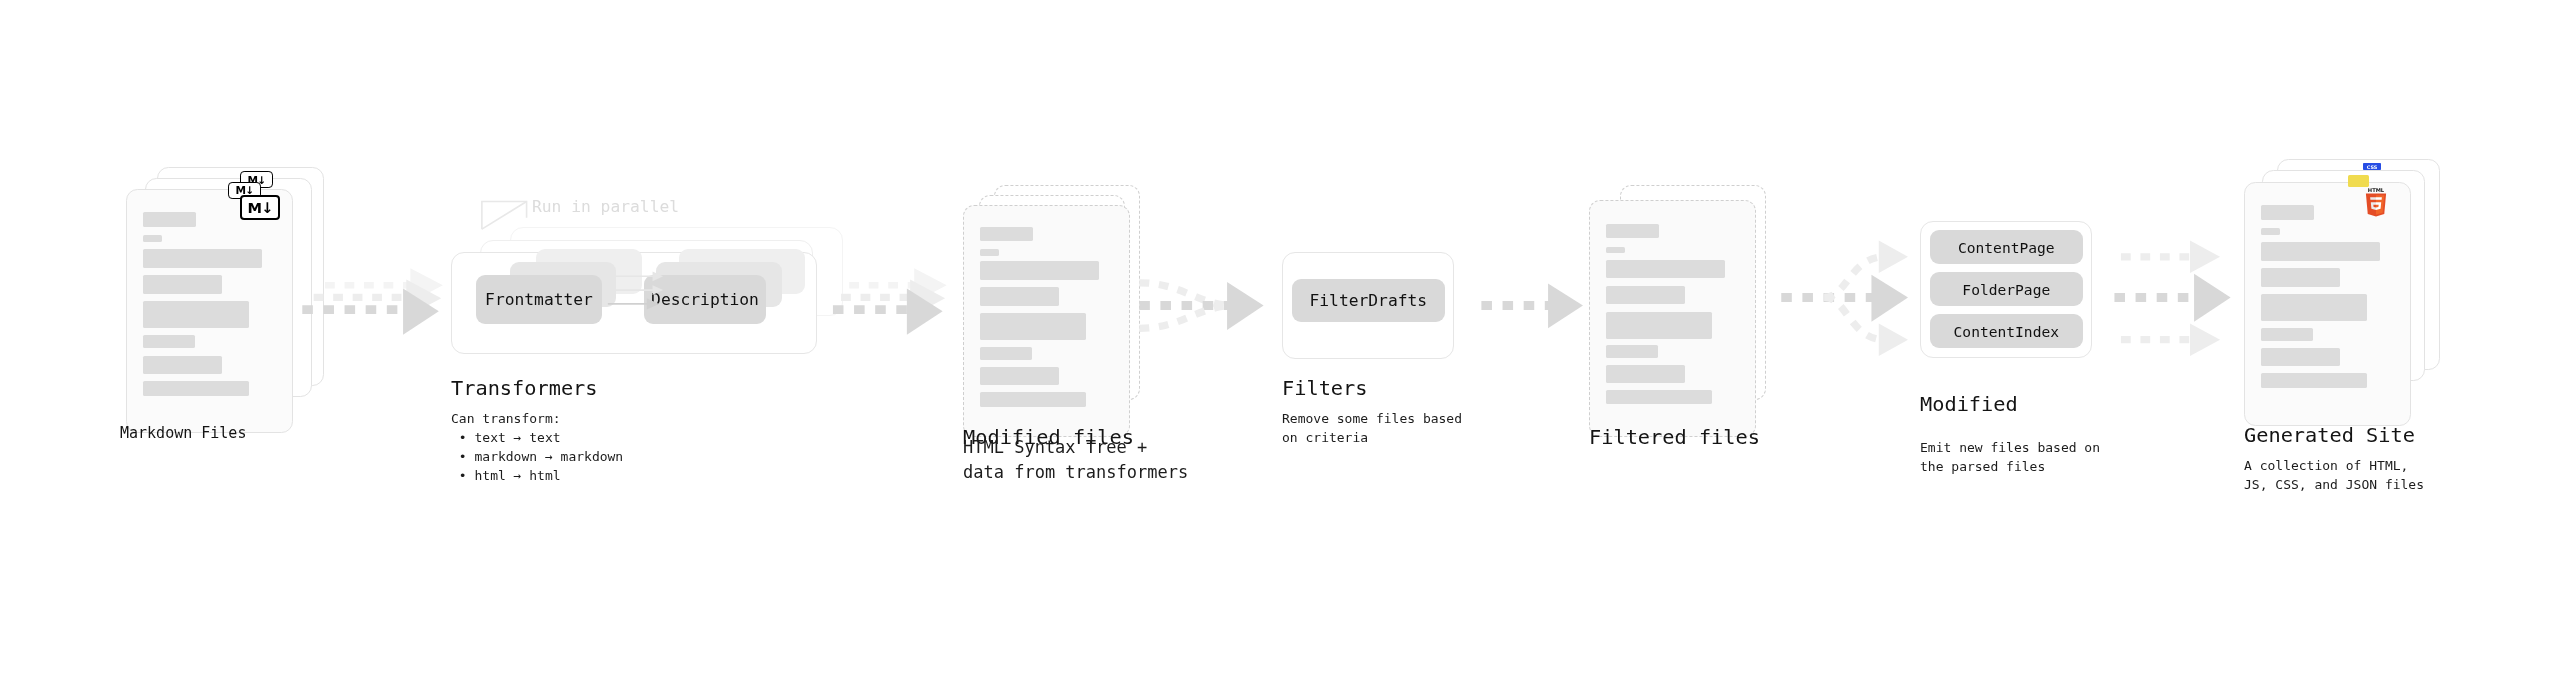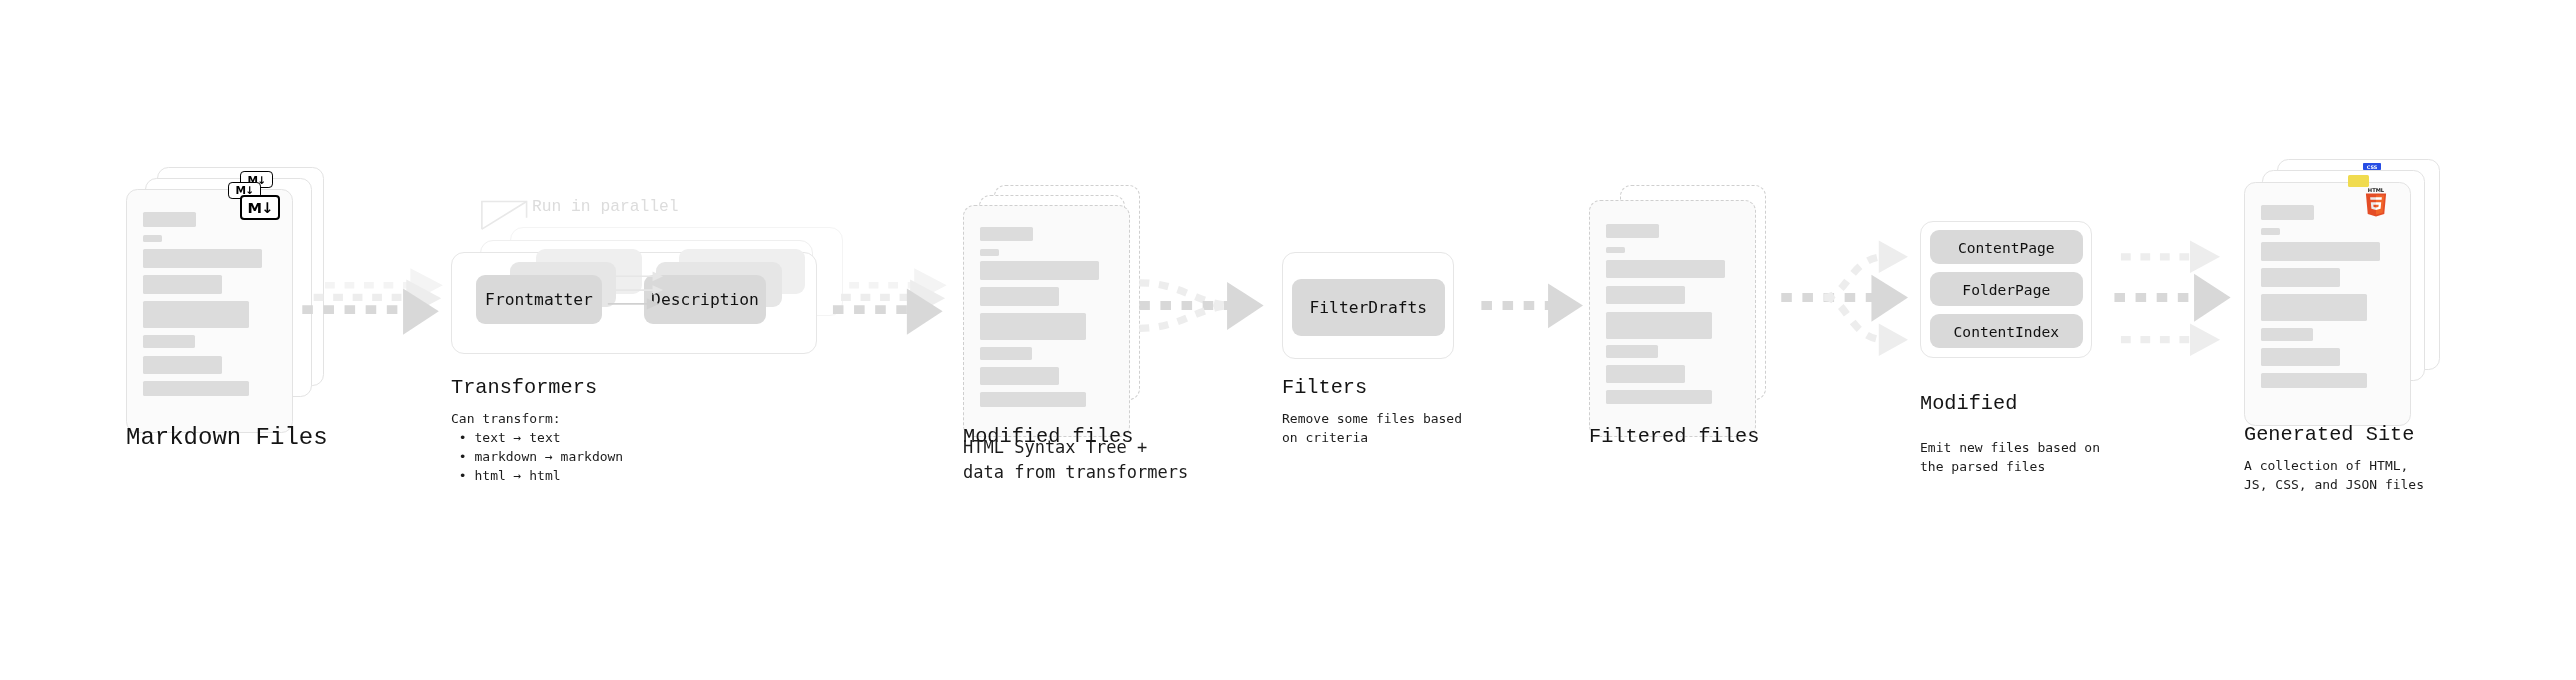--- a/index.html
+++ b/index.html
@@ -46,21 +46,21 @@
   .groupbox.g3{border-color:#f4f4f4;}
   .pill{
     position:absolute;border-radius:9px;background:#d9d9d9;
     display:flex;align-items:center;justify-content:center;
     color:#111;box-sizing:border-box;white-space:nowrap;
   }
   .pill.p2{background:#e6e6e6;color:transparent;}
   .pill.p3{background:#efefef;color:transparent;}
 
   
-  .title{position:absolute;white-space:nowrap;color:#141414;font-family:Liberation Mono, monospace;}
+  .title{position:absolute;white-space:nowrap;color:#141414;}
   .sub{position:absolute;color:#1c1c1c;white-space:pre;line-height:1.45;}
   .faint{color:#dcdcdc;}
 
   
   svg.arrows{position:absolute;inset:0;width:2576px;height:681px;pointer-events:none;}
 </style>
 </head>
 <body>
 
 <div class="stage">
@@ -76,21 +76,21 @@
       <div class="skel" style="left:16.3px;top:111px;width:106px;height:27px;"></div>
       <div class="skel" style="left:16.3px;top:145px;width:52px;height:13px;"></div>
       <div class="skel" style="left:16.3px;top:166px;width:79px;height:18px;"></div>
       <div class="skel" style="left:16.3px;top:191px;width:106px;height:14.6px;"></div>
     </div>
 
     <div class="md-badge" style="left:114px;top:4.1px;width:31px;height:15.4px;font-size:10.6px;border-width:1.6px;">M↓</div>
     <div class="md-badge" style="left:102px;top:14.6px;width:31px;height:15.4px;font-size:10.6px;border-width:1.6px;">M↓</div>
     <div class="md-badge" style="left:114px;top:28.4px;width:36px;height:20.3px;font-size:14.6px;">M↓</div>
   </div>
-  <div class="title" style="left:126px;top:424px;font-size:24px;">Markdown Files</div>
+  <div class="title" style="left:120px;top:424px;font-size:15px;">Markdown Files</div>
 
   <div class="node" style="left:451px;top:203px;width:406px;height:163px;">
     <div class="groupbox g3" style="left:59px;top:24.4px;width:333px;height:89px;"></div>
     <div class="groupbox g2" style="left:29px;top:37px;width:333px;height:89px;"></div>
     <div class="groupbox" style="left:0px;top:49px;width:366px;height:102px;"></div>
 
     <div class="pill p3" style="left:85px;top:46px;width:106px;height:45px;"></div>
     <div class="pill p3" style="left:228px;top:46px;width:126px;height:45px;"></div>
     <div class="pill p2" style="left:59px;top:59px;width:106px;height:45px;"></div>
     <div class="pill p2" style="left:205px;top:59px;width:126px;height:45px;"></div>
@@ -120,21 +120,21 @@
       <div class="skel" style="left:16.3px;top:161px;width:79px;height:18px;"></div>
       <div class="skel" style="left:16.3px;top:186px;width:106px;height:14.6px;"></div>
     </div>
   </div>
   <div class="title" style="left:963px;top:425px;font-size:20.3px;">Modified files</div>
   <div class="sub" style="left:963px;top:435px;font-size:17px;">HTML Syntax Tree +
 data from transformers</div>
 
   <div class="node" style="left:1282px;top:252px;width:179px;height:114px;">
     <div class="groupbox" style="left:0px;top:0px;width:172px;height:107px;"></div>
-    <div class="pill" style="left:9.8px;top:27px;width:153px;height:57px;font-size:16.3px;">FilterDrafts</div>
+    <div class="pill" style="left:9.8px;top:27px;width:153px;height:43px;font-size:16.3px;">FilterDrafts</div>
   </div>
   <div class="title" style="left:1282px;top:376px;font-size:20.3px;">Filters</div>
   <div class="sub" style="left:1282px;top:410px;font-size:13px;">Remove some files based
 on criteria</div>
 
   <div class="stack" style="left:1589px;top:185px;width:187px;height:252px;">
     <div class="card dashed back2" style="left:31px;top:0px;width:146px;height:215px;"></div>
     <div class="card dashed" style="left:0px;top:14.6px;width:167px;height:237px;">
       <div class="skel" style="left:16.3px;top:23px;width:53px;height:14.6px;"></div>
       <div class="skel" style="left:16.3px;top:46px;width:18.7px;height:6.5px;"></div>

